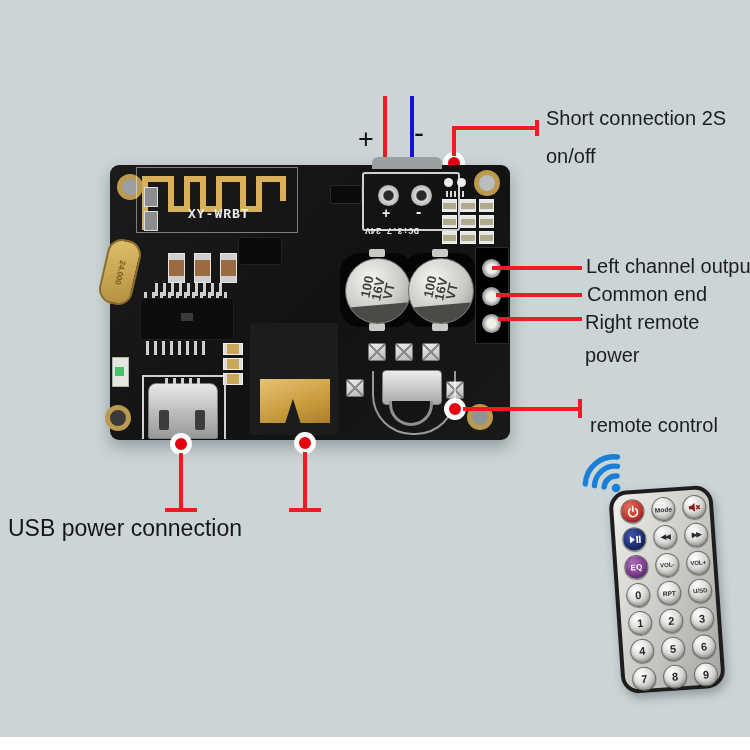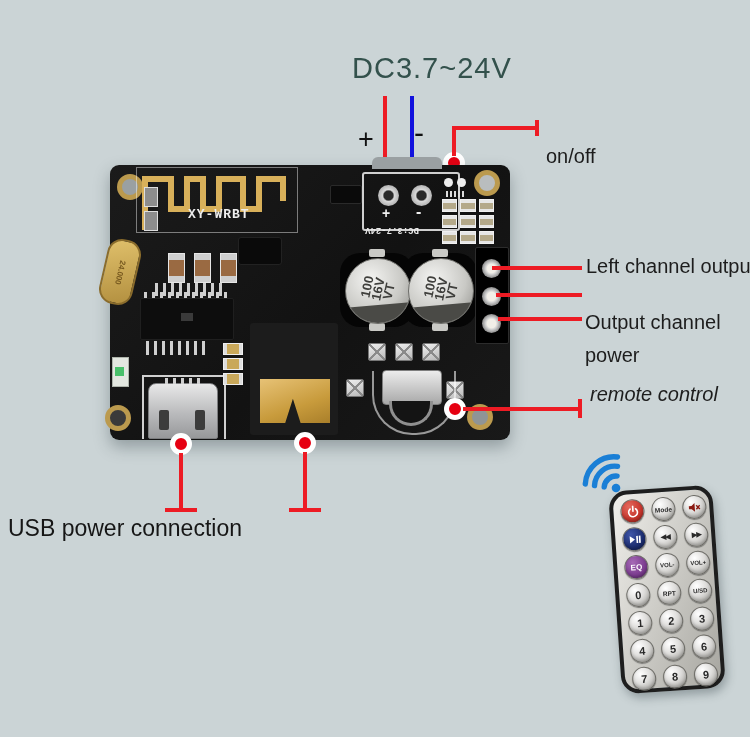--- a/index.html
+++ b/index.html
@@ -57,31 +57,31 @@
   .rbtn.red{background:radial-gradient(circle at 35% 28%,#e4685c,#c5352c 60%,#8f1f18);}
   .rbtn.navy{background:radial-gradient(circle at 35% 28%,#3e55a8,#1c2d6e 60%,#101b49);color:#fff;}
   .rbtn.purple{background:radial-gradient(circle at 35% 28%,#a569b5,#7c3d90 60%,#542763);color:#fff;font-size:8px;}
   .glyph{font-size:7px;letter-spacing:-1px;}
 </style>
 </head>
 <body>
 
 <div id="stage">
 
-  <div class="abs" style="left:352px;top:52px;font-size:29px;letter-spacing:1px;color:#33514c;">DC3.7~24V</div>
 
   <div class="rline" style="left:383px;top:96px;width:4px;height:76px;"></div>
   <div class="bline" style="left:410px;top:96px;width:4px;height:90px;"></div>
   <div class="pm" style="left:358px;top:124px;font-size:27px;">+</div>
   <div class="pm" style="left:414px;top:116px;font-size:30px;">-</div>
 
   <div class="dot" style="left:443px;top:152px;"></div>
   <div class="rline" style="left:452px;top:128px;width:4px;height:28px;"></div>
   <div class="rline" style="left:452px;top:126px;width:86px;height:4px;"></div>
   <div class="rline" style="left:535px;top:120px;width:4px;height:16px;"></div>
+  <div class="callout" style="left:546px;top:107px;">Short connection 2S</div>
   <div class="callout" style="left:546px;top:145px;">on/off</div>
 
   <div id="board">
 
     <div class="hole" style="left:7px;top:9px;background:#9aa0a2;"></div>
     <div class="hole" style="left:364px;top:5px;background:#b9bdbe;"></div>
     <div class="hole" style="left:-5px;top:240px;background:#3a3a3a;"></div>
     <div class="hole" style="left:357px;top:239px;background:#8f9496;"></div>
 
     <div class="silk" style="left:26px;top:2px;width:160px;height:64px;border-width:1px;opacity:.55;"></div>
@@ -200,28 +200,29 @@
       <div class="rescell" style="height:11px;"></div>
       <div class="rescell" style="height:11px;"></div>
       <div class="rescell" style="height:11px;"></div>
       <div class="rescell" style="height:11px;"></div>
     </div>
   </div>
 
   <div class="rline" style="left:492px;top:266px;width:90px;height:4px;"></div>
   <div class="callout" style="left:586px;top:255px;">Left channel output</div>
   <div class="rline" style="left:496px;top:293px;width:86px;height:4px;"></div>
+  <div class="callout" style="left:587px;top:283px;">Common end</div>
   <div class="rline" style="left:498px;top:317px;width:84px;height:4px;"></div>
-  <div class="callout" style="left:585px;top:311px;">Output channel</div>
+  <div class="callout" style="left:585px;top:311px;">Right remote</div>
   <div class="callout" style="left:585px;top:344px;">power</div>
 
   <div class="dot" style="left:444px;top:398px;"></div>
   <div class="rline" style="left:463px;top:407px;width:117px;height:4px;"></div>
   <div class="rline" style="left:578px;top:399px;width:4px;height:19px;"></div>
-  <div class="callout" style="left:590px;top:383px;font-style:italic;">remote control</div>
+  <div class="callout" style="left:590px;top:414px;">remote control</div>
 
   <div class="dot" style="left:170px;top:433px;"></div>
   <div class="rline" style="left:179px;top:453px;width:4px;height:57px;"></div>
   <div class="rline" style="left:165px;top:508px;width:32px;height:4px;"></div>
   <div class="callout-big" style="left:8px;top:515px;">USB power connection</div>
 
   <div class="dot" style="left:294px;top:432px;"></div>
   <div class="rline" style="left:303px;top:452px;width:4px;height:58px;"></div>
   <div class="rline" style="left:289px;top:508px;width:32px;height:4px;"></div>
 

